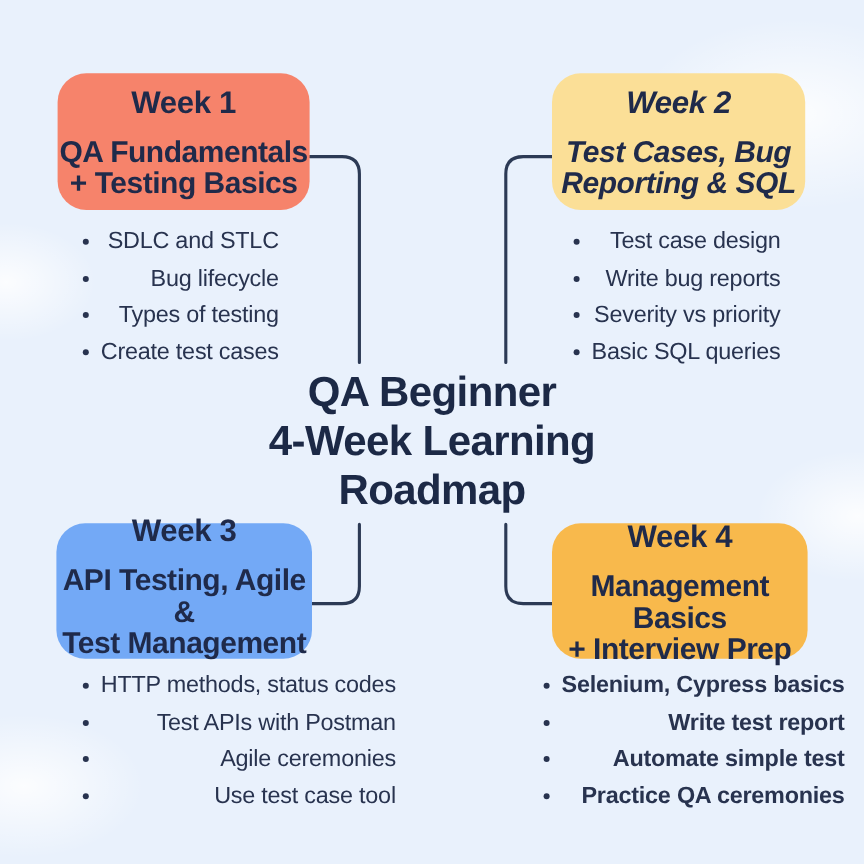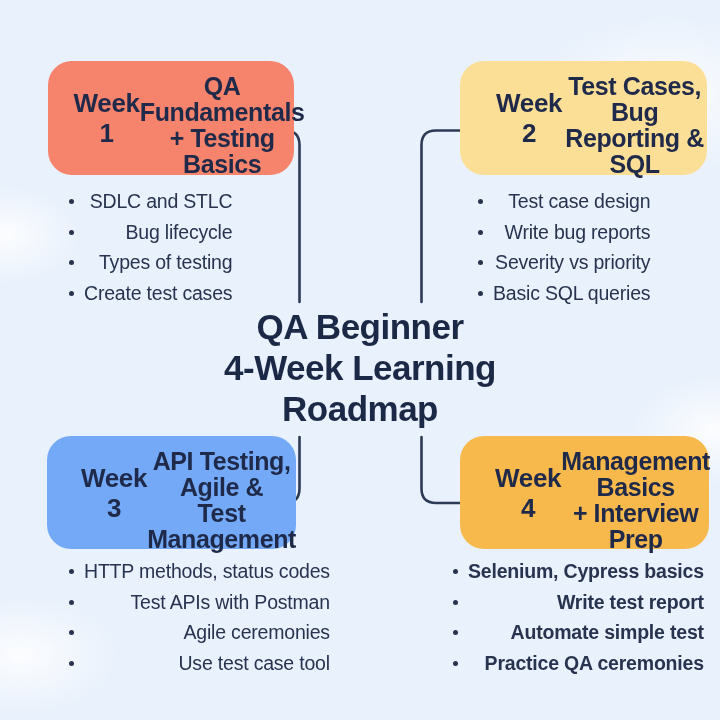--- a/index.html
+++ b/index.html
@@ -13,28 +13,28 @@
   .c1 { left:530px; top:15px;  width:270px; height:160px; }
   .c2 { left:-70px; top:185px; width:150px; height:100px; }
   .c3 { left:-80px; top:595px; width:200px; height:120px; }
   .c4 { left:630px; top:375px; width:170px; height:110px; }
 
   .connectors { position:absolute; left:0; top:0; width:720px; height:720px; }
   .connectors path { fill:none; stroke-width:2.6px; stroke-linecap:round; }
 
   .card {
     position:absolute; border-radius:24px;
-    display:flex; flex-direction:row; align-items:center; justify-content:center;
-    text-align:center; color:#1F2A4A;padding-left:36px;
+    display:flex; flex-direction:column; align-items:center; justify-content:center;
+    text-align:center; color:#1F2A4A;
   }
   .card-title  { font-size:26px; font-weight:800; line-height:30px; letter-spacing:-0.3px; }
   .card-topic  { font-size:25px; font-weight:700; line-height:26px; letter-spacing:-0.4px;
                  white-space:pre-line; margin-top:14px; }
   .card1 { left:48px;  top:61px;  width:210px; height:114px; }
-  .card2 { left:460px; top:61px;  width:211px; height:114px; }
+  .card2 { left:460px; top:61px;  width:211px; height:114px;font-style:italic; }
   .card3 { left:47px;  top:436px; width:213px; height:113px; }
   .card4 { left:460px; top:436px; width:213px; height:113px; }
 
   .bullets { position:absolute; list-style:none; margin:0; padding:0;
     font-size:19.5px; font-weight:400; line-height:30.6px; letter-spacing:-0.2px; color:#28334F;text-align:right; }
   .bullets li { position:relative; padding-left:16px; white-space:nowrap; }
   .bullets li::before { content:""; position:absolute; left:1px; top:13px;
     width:5px; height:5px; border-radius:50%; background:#28334F; }
   .list1 { left:68px;  top:186px; }
   .list2 { left:477px; top:186px; }

